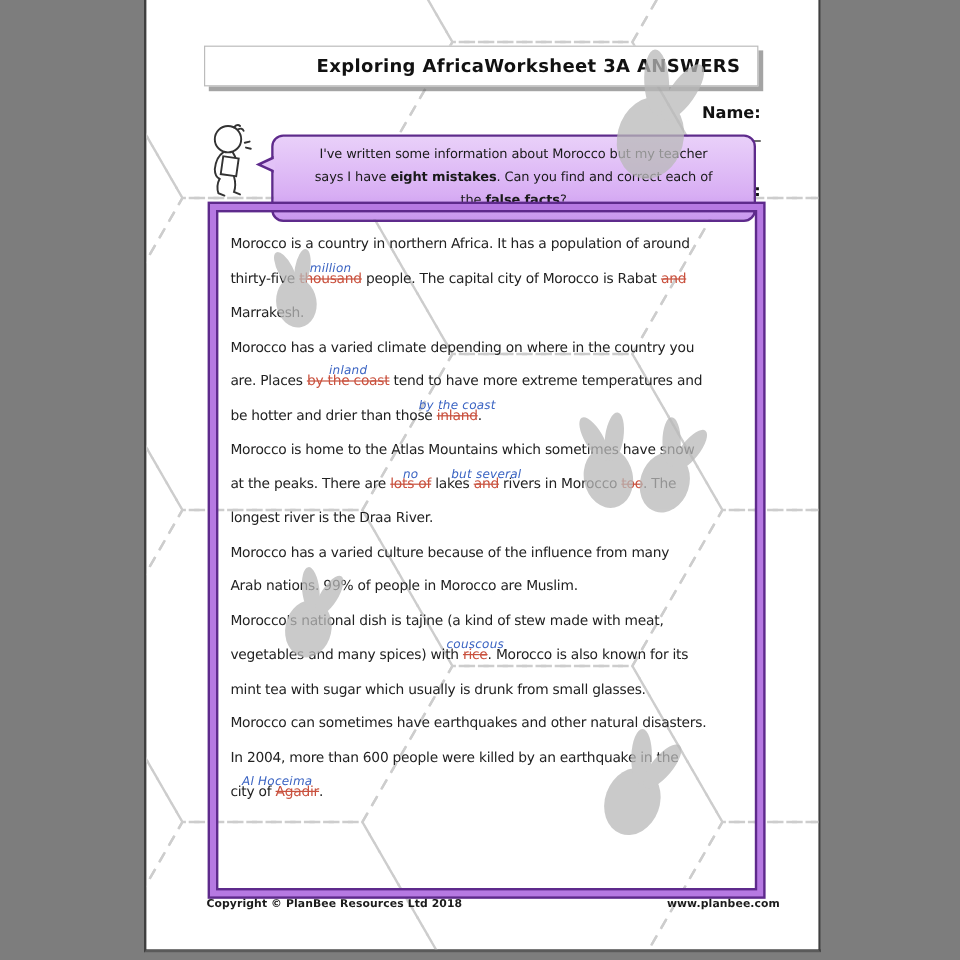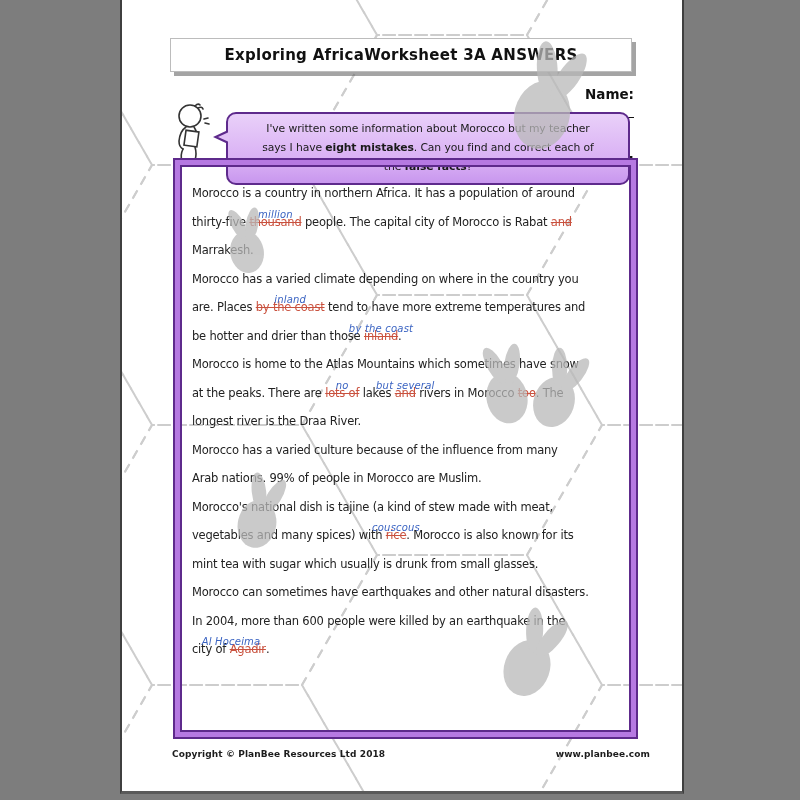--- a/index.html
+++ b/index.html
@@ -13,21 +13,21 @@
   body{font-family:"DejaVu Sans",sans-serif;}
   .stage{position:relative;width:800px;height:800px;background:#7d7d7d;overflow:hidden;}
   .page{position:absolute;left:120px;top:0;width:560px;height:791px;background:#ffffff;
         border-left:2px solid #3f3f3f;border-right:2px solid #3f3f3f;border-bottom:3px solid #5a5a5a;}
   #hex-layer{position:absolute;left:0;top:0;width:100%;height:100%;z-index:0;pointer-events:none;}
   #bunny-layer{position:absolute;left:0;top:0;width:100%;height:100%;z-index:5;pointer-events:none;}
   .content{position:relative;z-index:1;width:100%;height:100%;}
 
   .header-bar{position:absolute;left:48px;top:38px;width:462px;height:34px;background:#ffffff;
       border:1px solid #bcbcbc;box-shadow:4px 4px 0 rgba(90,90,90,0.55);
-      display:flex;align-items:center;justify-content:center;padding:0 14px;box-sizing:border-box;}
+      display:flex;align-items:center;justify-content:flex-end;padding:0 14px;box-sizing:border-box;}
   .header-bar span{font-weight:bold;font-size:15px;letter-spacing:0.3px;color:#111;}
 
   .name-row{position:absolute;left:50px;top:86px;width:462px;display:flex;align-items:flex-end;flex-direction:column;}
   .name-row .lbl{font-weight:bold;font-size:13.5px;color:#111;white-space:nowrap;}
   .uline{border-bottom:1.6px solid #111;height:15px;display:inline-block;}
   .name-line{width:190px;margin-left:8px;}
   .date-lbl{margin-left:52px;margin-top:33px;}
   .date-line{flex:1;margin-left:6px;}
 
   .figure{position:absolute;left:46px;top:103px;width:52px;height:64px;}
@@ -36,21 +36,21 @@
       background:linear-gradient(180deg,#e9d0f9 0%,#d8aef4 70%,#c897ee 100%);
       border:2px solid var(--purple-dark);border-radius:10px;
       padding:6px 28px;display:flex;align-items:center;justify-content:center;text-align:center;}
   .bubble::before{content:"";position:absolute;left:-15px;top:16px;width:0;height:0;
       border-top:7px solid transparent;border-bottom:7px solid transparent;border-right:15px solid var(--purple-dark);}
   .bubble::after{content:"";position:absolute;left:-10px;top:18px;width:0;height:0;
       border-top:5px solid transparent;border-bottom:5px solid transparent;border-right:11px solid #e2c2f7;}
   .bubble .btxt{font-size:10.8px;color:#1a1a1a;line-height:1.75;letter-spacing:-0.1px;}
   .bubble .bb{font-weight:bold;}
 
-  .text-box{position:absolute;left:58px;top:165px;width:451px;height:567px;box-sizing:border-box;
+  .text-box{position:absolute;left:58px;top:175px;width:451px;height:567px;box-sizing:border-box;
       background:transparent;border:2px solid var(--purple-dark);
       box-shadow:0 0 0 5px var(--purple-band),0 0 0 7px var(--purple-dark);
       padding:12px 10px 0 10px;overflow:hidden;}
   .line{height:28.5px;line-height:28.5px;white-space:nowrap;font-size:11.5px;letter-spacing:-0.2px;color:var(--ink);}
   .seg{position:relative;display:inline-block;white-space:pre;}
   .s-r{color:var(--red);text-decoration:line-through;text-decoration-thickness:1.4px;}
   .above{position:absolute;bottom:57%;left:50%;transform:translateX(-50%);
       color:var(--blue);font-style:italic;font-size:10px;line-height:1;white-space:nowrap;
       letter-spacing:0.2px;text-decoration:none;}
   .above.al-left{transform:none;}

